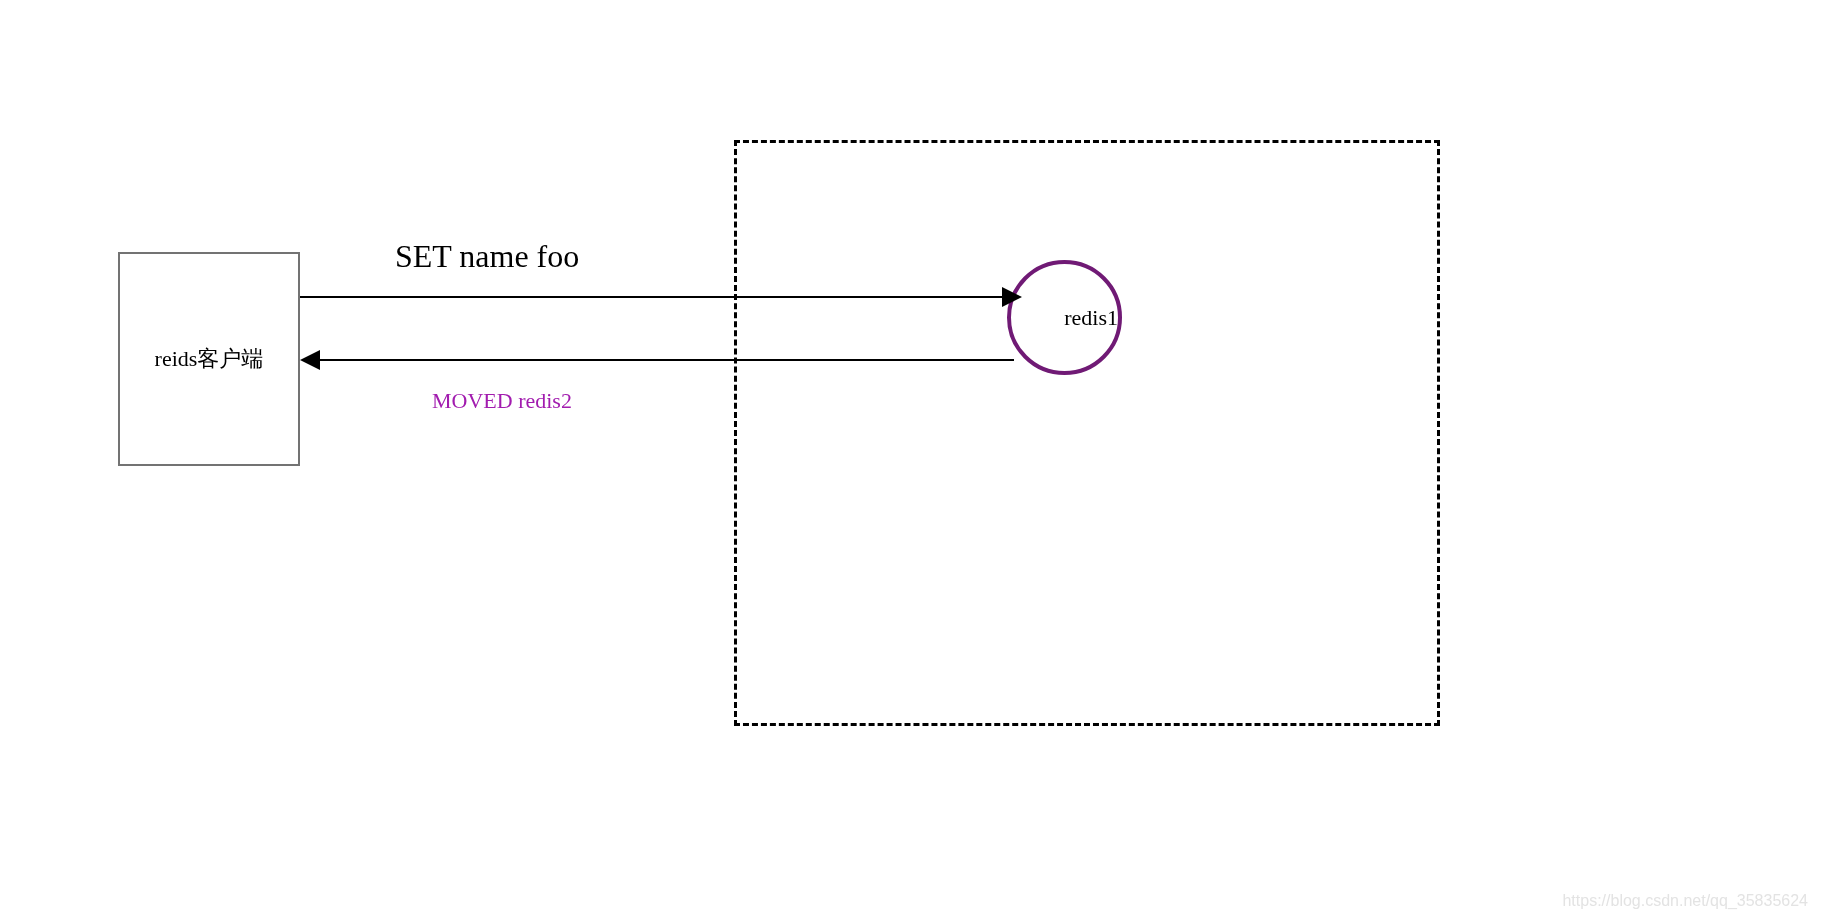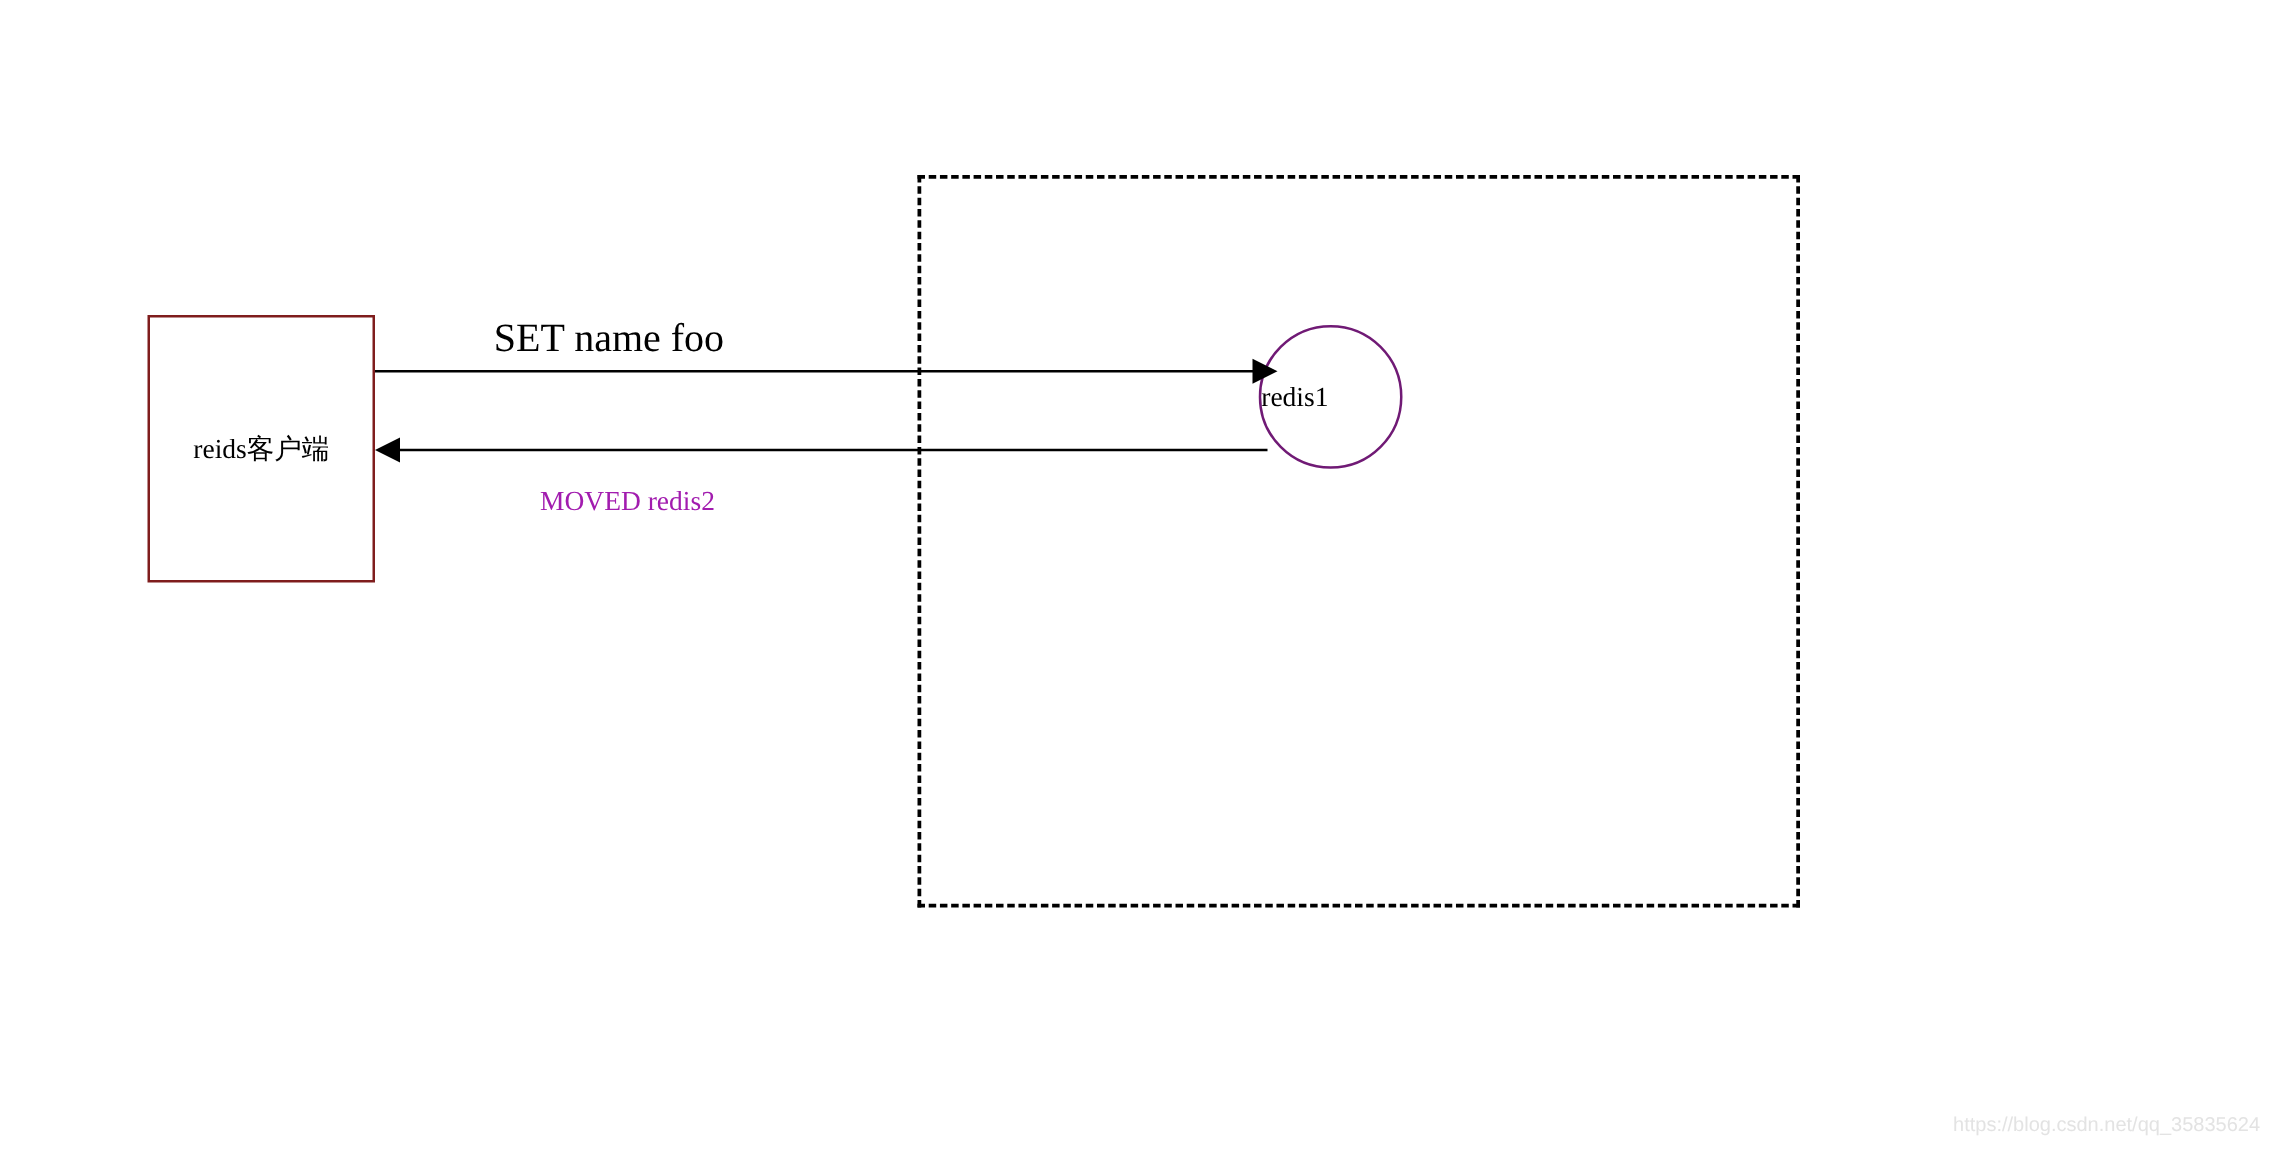--- a/index.html
+++ b/index.html
@@ -32,39 +32,39 @@
       width: 706px;
       height: 586px;
       border: 3px dashed #000;
     }
     .client-box {
       position: absolute;
       left: 118px;
       top: 252px;
       width: 182px;
       height: 214px;
-      border: 2px solid #7f1d1d;
+      border: 2px solid #737373;
       display: flex;
       align-items: center;
       justify-content: center;
     }
     .client-label {
       font-size: 22px;
       color: #000;
       text-align: center;
     }
     .node {
       position: absolute;
       width: 115px;
       height: 115px;
-      border: 2px solid #701a75;
+      border: 4px solid #701a75;
       border-radius: 50%;
       display: flex;
       align-items: center;
-      justify-content: flex-start;
+      justify-content: flex-end;
     }
     .node-label {
       font-size: 22px;
       color: #000;
     }
     .node1 { left: 1007px; top: 260px; }
     .node2 { left: 833px;  top: 461px; }
     .node3 { left: 1143px; top: 461px; }
     .arrow-line {
       position: absolute;
@@ -96,21 +96,21 @@
     .arrow-head-left {
       left: 300px;
       top: 350px;
       border-top: 10px solid transparent;
       border-bottom: 10px solid transparent;
       border-right: 20px solid #000;
     }
     .send-label {
       position: absolute;
       left: 395px;
-      top: 252px;
+      top: 238px;
       font-size: 32px;
       color: #000;
     }
     .recv-label {
       position: absolute;
       left: 432px;
       top: 388px;
       font-size: 22px;
       color: #a21caf;
     }

